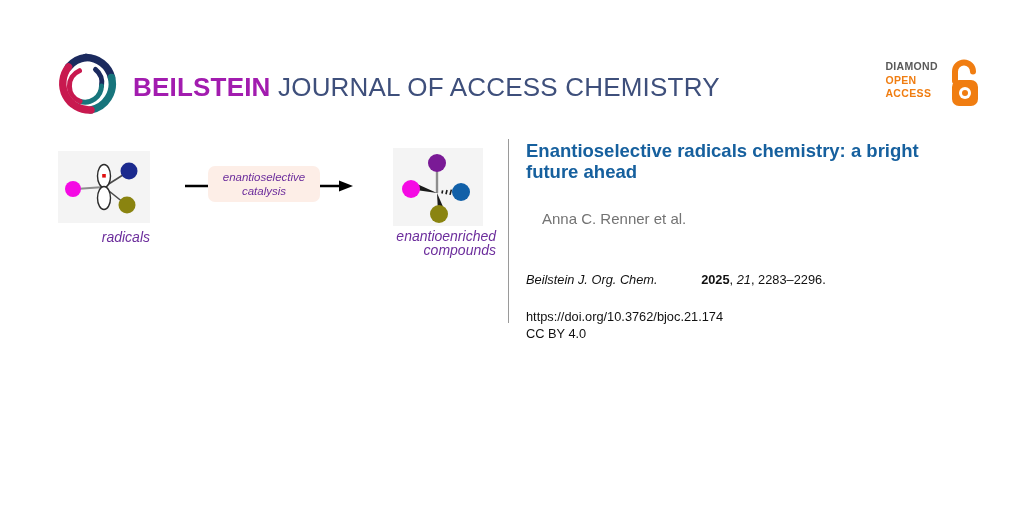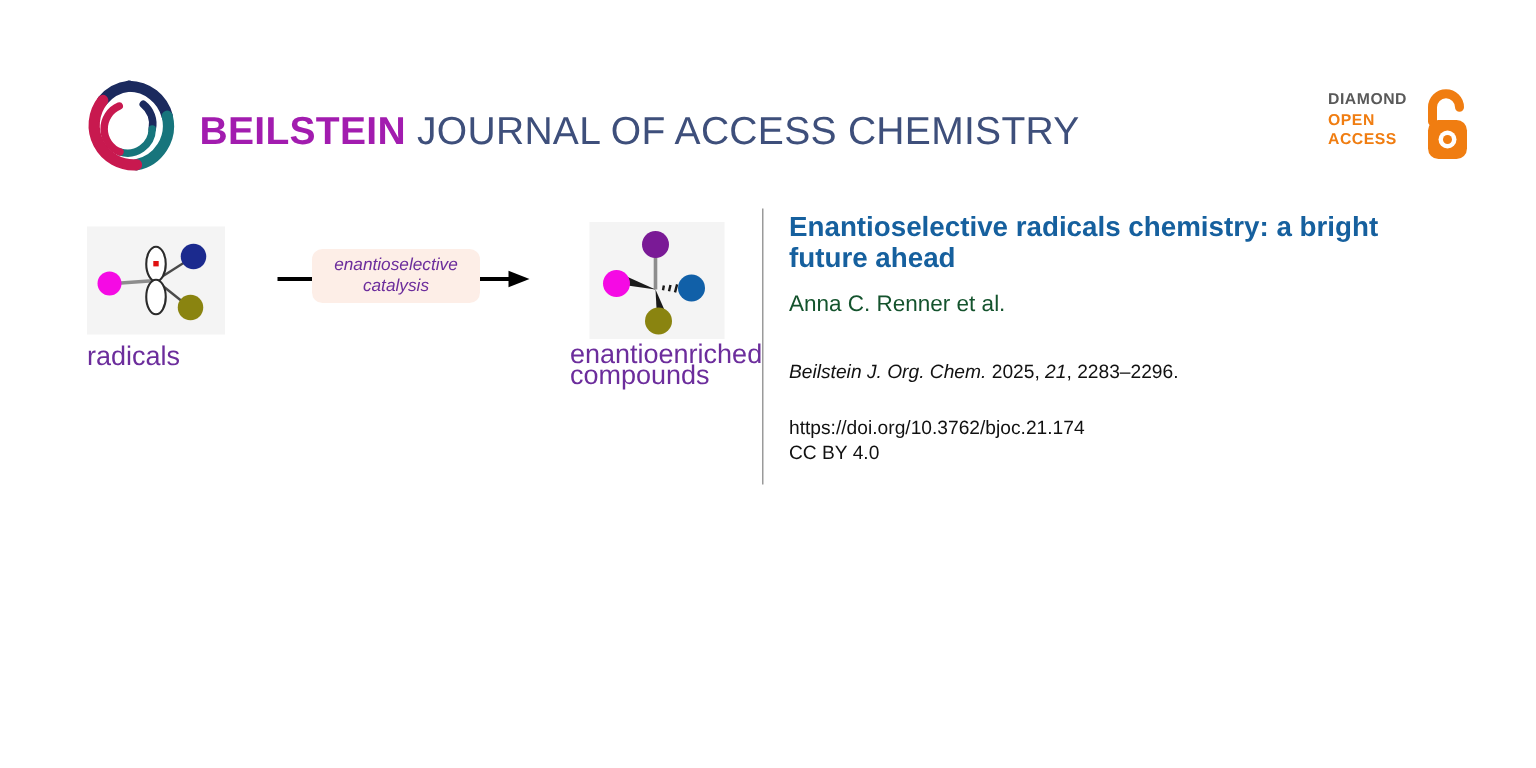--- a/index.html
+++ b/index.html
@@ -34,22 +34,22 @@
   .oa-lock{position:absolute;right:0;top:1px;width:40px;height:50px;}
 
   
   .abstract{position:absolute;left:0;top:136px;width:500px;height:200px;}
 
   .struct-box{position:absolute;background:#f4f4f4;}
   .struct-l{left:58px;top:151px;width:92px;height:72px;}
   .struct-r{left:393px;top:148px;width:90px;height:78px;}
 
   .cap{
-    position:absolute;text-align:left;
-    color:#6c2d9c;font-size:18px;line-height:14px;
+    position:absolute;text-align:right;
+    font-style:italic;color:#6c2d9c;font-size:14px;line-height:14px;
   }
   .cap-l{left:58px;top:230px;width:92px;}
   .cap-r{left:380px;top:229px;width:116px;}
 
   .arrow-svg{position:absolute;left:182px;top:160px;width:172px;height:54px;}
   .cat-box{
     position:absolute;left:208px;top:166px;width:112px;height:36px;
     background:#fdeee7;border-radius:7px;
   }
   .cat-text{
@@ -61,29 +61,29 @@
   
   .divider{position:absolute;left:508px;top:139px;width:1px;height:184px;background:#9a9a9a;}
 
   
   .meta{position:absolute;left:526px;top:140px;width:470px;}
   .art-title{
     font-size:18.5px;font-weight:bold;color:#16609e;
     line-height:21px;margin:0;width:440px;
   }
   .art-authors{
-    margin:0;padding-top:12px;
-    font-size:15px;color:#14532d;line-height:18px;
+    margin:16px;padding-top:12px;
+    font-size:15px;color:#737373;line-height:18px;
   }
   .art-citation{
     margin:0;padding-top:28px;
     font-size:12.8px;color:#111111;line-height:16px;
   }
   .art-citation .it{font-style:italic;margin-top:24px;}
-  .art-citation .bd{font-weight:normal;}
+  .art-citation .bd{font-weight:bold;margin-left:40px;}
   .art-doi{
     margin:0;padding-top:20px;
     font-size:12.8px;color:#111111;line-height:17px;
   }
 </style>
 </head>
 <body>
 
 <div class="page">
 

